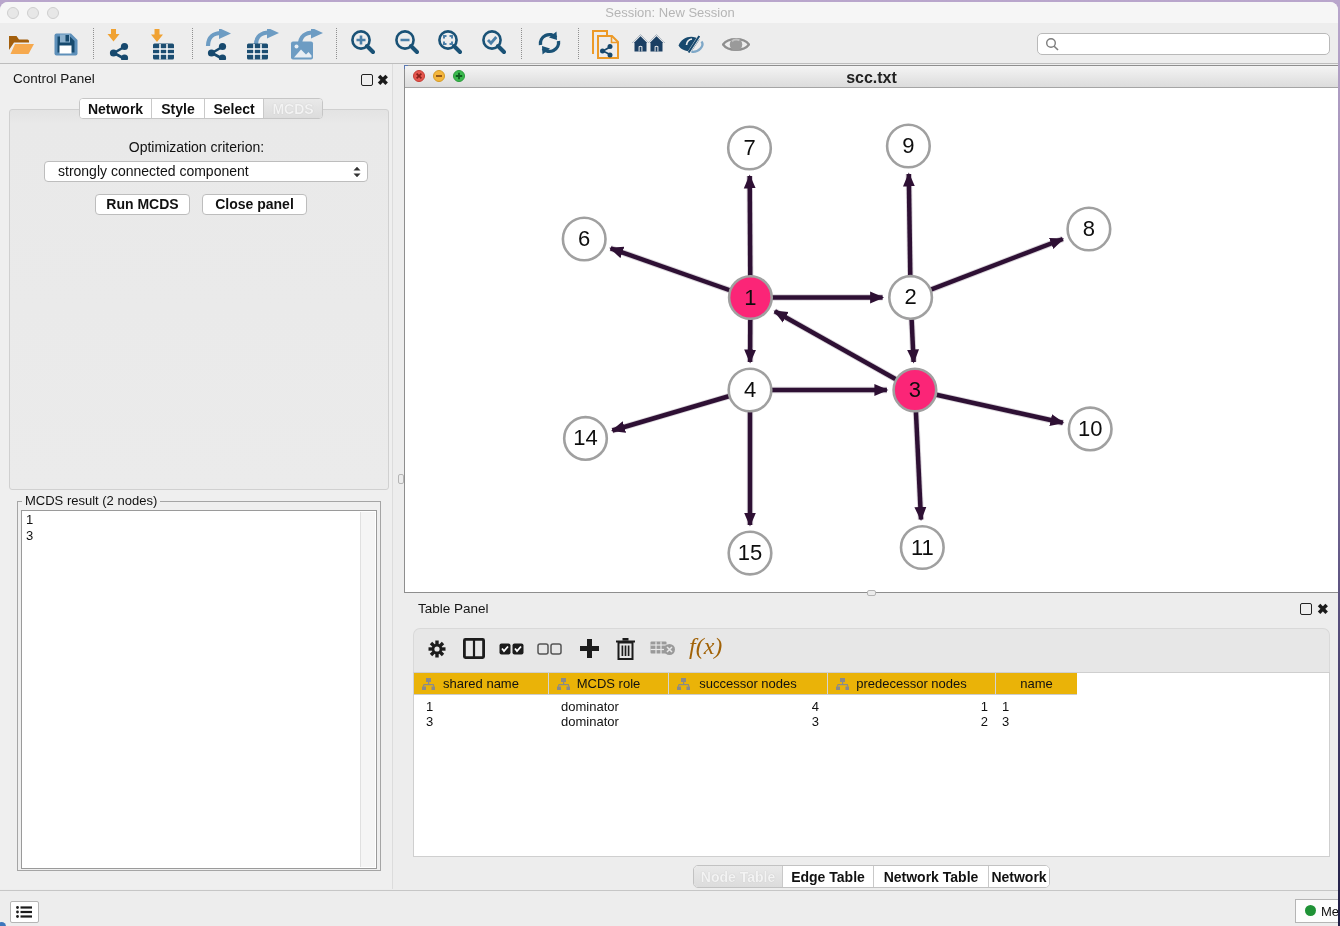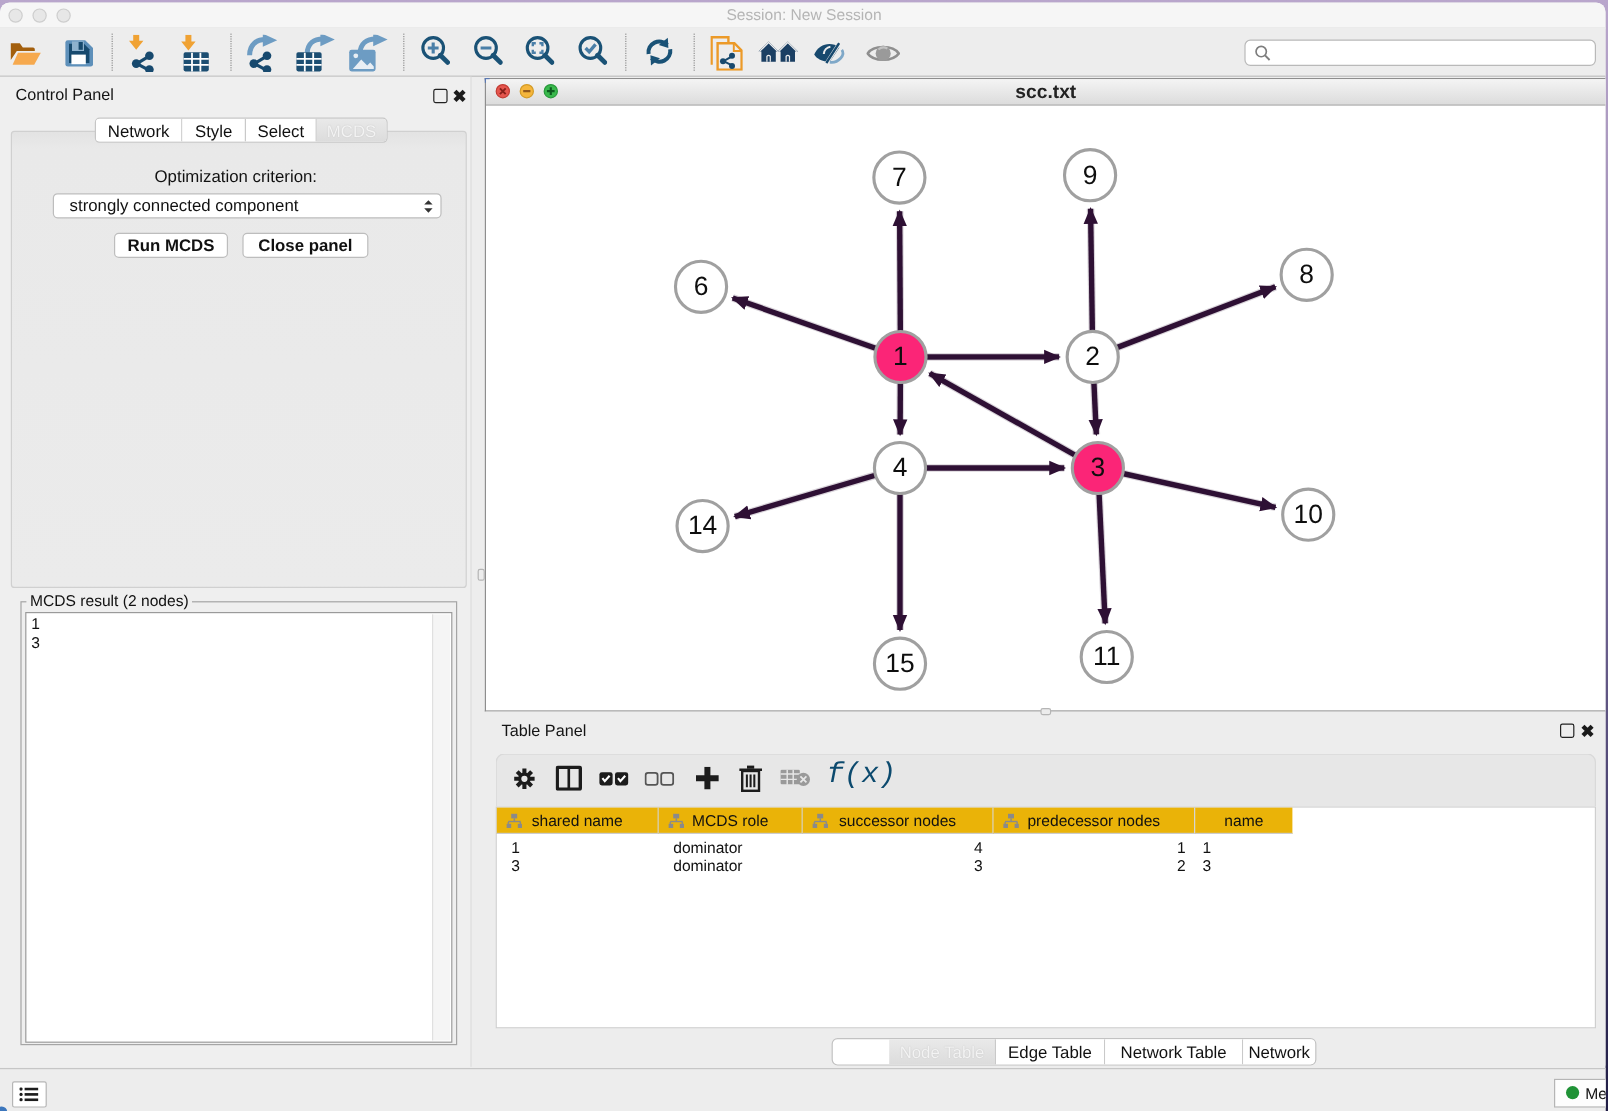--- a/index.html
+++ b/index.html
@@ -17,21 +17,21 @@
   .sep{position:absolute;top:5px;height:31px;width:0;border-left:1px dotted #8f8f8f;}
   .ticon{position:absolute;}
   #search{position:absolute;left:1037px;top:10px;width:291px;height:20px;background:#fff;border:1px solid #b9b9b9;border-radius:5px;}
   
   #cpanel{position:absolute;left:0;top:62px;width:392px;height:825px;background:#efefef;border-right:1px solid #dcdcdc;}
   #cp-title{position:absolute;left:13px;top:7px;font-size:13.5px;color:#151515;}
   .float-ic{position:absolute;width:10px;height:10px;border:1.5px solid #222;border-radius:2px;}
   .close-x{position:absolute;font-size:14px;font-weight:bold;color:#1a1a1a;}
   #tabcontent{position:absolute;left:9px;top:45px;width:378px;height:379px;background:linear-gradient(180deg,#e3e3e3 0,#e9e9e9 14px,#ebebeb 100%);border:1px solid #d0d0d0;border-radius:3px;}
   .tabrow{position:absolute;display:flex;height:19px;border:1px solid #c6c6c6;border-radius:4px;overflow:hidden;background:#fff;}
-  .tab{height:100%;display:flex;align-items:center;justify-content:center;font-size:14px;font-weight:normal;color:#111;background:#fff;border-right:1px solid #c9c9c9;box-sizing:border-box;}
+  .tab{height:100%;display:flex;align-items:center;justify-content:center;font-size:14px;font-weight:bold;color:#111;background:#fff;border-right:1px solid #c9c9c9;box-sizing:border-box;}
   .tab:last-child{border-right:none;}
   .tab.sel{background:linear-gradient(180deg,#e9e9e9,#dcdcdc);color:#f3f3f3;text-shadow:0 0 1px #bbb;}
   #optlabel{position:absolute;left:0;top:75px;width:393px;text-align:center;font-size:14px;color:#111;}
   #dropdown{position:absolute;left:44px;top:97px;width:309px;height:19px;background:#fff;border:1px solid #bdbdbd;border-radius:4px;font-size:14px;color:#111;line-height:19px;padding-left:13px;box-sizing:content-box;}
   .btn{position:absolute;height:19px;background:#fff;border:1px solid #bdbdbd;border-radius:4px;font-size:14px;font-weight:bold;color:#111;text-align:center;line-height:19px;}
   #fieldset{position:absolute;left:17px;top:437px;width:364px;height:370px;border:1px solid #a5a5a5;box-sizing:border-box;}
   #fs-legend{position:absolute;left:4px;top:-9px;background:#efefef;padding:0 3px;font-size:13px;color:#111;}
   #fs-list{position:absolute;left:3px;top:8px;width:356px;height:359px;background:#fff;border:1px solid #9a9a9a;box-sizing:border-box;font-size:13px;color:#111;line-height:16px;padding:1px 0 0 4px;}
   #fs-scroll{position:absolute;right:1px;top:1px;width:14px;height:355px;background:#f5f5f5;border-left:1px solid #e0e0e0;}
   
@@ -360,21 +360,21 @@
         <rect x="0.5" y="0.5" width="16" height="12" rx="1" fill="#9a9a9a"></rect>
         <g stroke="#e7e7e7" stroke-width="1.2">
             <line x1="0.5" y1="4" x2="16.5" y2="4"></line>
             <line x1="0.5" y1="8.5" x2="16.5" y2="8.5"></line>
             <line x1="6" y1="0.5" x2="6" y2="13"></line>
             <line x1="11" y1="0.5" x2="11" y2="13"></line>
           </g>
         <circle cx="19.5" cy="8.5" r="5.5" fill="#9a9a9a"></circle>
         <path d="M17,6 L22,11 M22,6 L17,11" stroke="#e7e7e7" stroke-width="1.5"></path>
       </svg>
-      <div style="position:absolute;left:275px;top:4px;font-family:Liberation Mono, monospace;font-style:italic;font-size:24px;color:#0c4a6e;text-align:center;"><i>f</i>(<i>x</i>)</div>
+      <div style="position:absolute;left:275px;top:4px;font-family:Liberation Serif, serif;font-style:italic;font-size:24px;color:#a16207;text-align:center;"><i>f</i>(<i>x</i>)</div>
     </div>
     <div id="tbl">
       <div class="th" style="left:0;width:135px;"><svg class="treeic" viewBox="0 0 13 12">
             <use href="#tree"></use>
           </svg>shared name</div>
       <div class="th" style="left:135px;width:120px;"><svg class="treeic" viewBox="0 0 13 12">
             <use href="#tree"></use>
           </svg>MCDS role</div>
       <div class="th" style="left:255px;width:159px;"><svg class="treeic" viewBox="0 0 13 12">
             <use href="#tree"></use>
@@ -400,21 +400,21 @@
       <div class="td" style="left:147px;top:26px;">dominator</div>
       <div class="td" style="left:255px;top:26px;width:150px;text-align:right;">4</div>
       <div class="td" style="left:414px;top:26px;width:160px;text-align:right;">1</div>
       <div class="td" style="left:588px;top:26px;">1</div>
       <div class="td" style="left:12px;top:41px;">3</div>
       <div class="td" style="left:147px;top:41px;">dominator</div>
       <div class="td" style="left:255px;top:41px;width:150px;text-align:right;">3</div>
       <div class="td" style="left:414px;top:41px;width:160px;text-align:right;">2</div>
       <div class="td" style="left:588px;top:41px;">3</div>
     </div>
-    <div class="btabrow" style="left:289px;top:272px;padding-left:47px;">
+    <div class="btabrow" style="left:289px;top:272px;">
       <div class="tab sel" style="width:89px;font-size:14px;">Node Table</div>
       <div class="tab" style="width:91px;font-size:14px;">Edge Table</div>
       <div class="tab" style="width:115px;font-size:14px;">Network Table</div>
       <div class="tab" style="width:60px;font-size:14px;">Network</div>
     </div>
   </div>
   <div id="status">
     <div style="position:absolute;left:10px;top:10px;width:27px;height:20px;background:#fff;border:1px solid #b5b5b5;border-radius:2px;">
       <svg style="position:absolute;left:5px;top:4px;" width="16" height="12" viewBox="0 0 16 12">
         <g fill="#1c1c1c">

